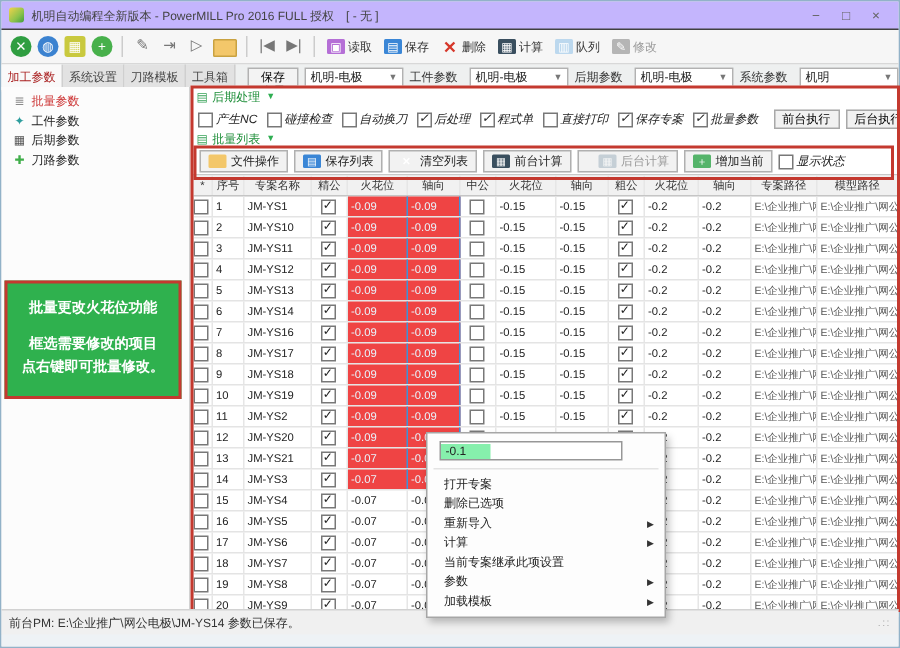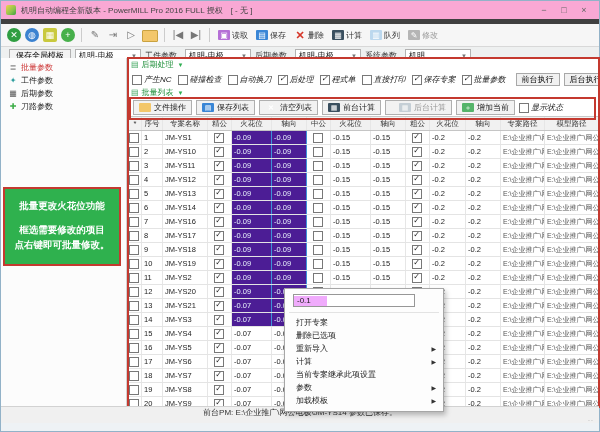--- a/index.html
+++ b/index.html
@@ -1,20 +1,20 @@
 <!DOCTYPE html>
 <html><head>
 <meta charset="utf-8">
 <style>
   html,body{margin:0;padding:0;background:#d7e2ea;}
   body{width:600px;height:432px;overflow:hidden;font-family:"Liberation Sans",sans-serif;}
   .window{position:relative;width:598px;height:430px;border:1px solid #92b2c8;background:#f0f0f0;font-size:8px;color:#222;}
 
   
-  .titlebar{height:18px;background:#f9a8d4;display:flex;align-items:center;padding:0 5px;border-bottom:5px solid #404040;}
+  .titlebar{height:18px;background:#c4b5fd;display:flex;align-items:center;padding:0 5px;border-bottom:1px solid #404040;}
   .app-icon{width:10px;height:10px;border-radius:2px;background:linear-gradient(135deg,#f2d24b 0%,#8cc34b 60%,#3f9e3f 100%);margin-right:5px;flex:none;}
   .title{font-size:8px;color:#444;white-space:nowrap;}
   .win-controls{margin-left:auto;display:flex;}
   .win-controls span{width:20px;text-align:center;color:#666;font-size:9px;line-height:16px;cursor:default;}
 
   
   .toolbar{height:22px;display:flex;align-items:center;background:#f6f6f6;border-bottom:1px solid #d8d8d8;padding:0 4px;}
   .tbicon{width:14px;height:14px;margin:0 2px;display:flex;align-items:center;justify-content:center;color:#fff;font-size:9px;line-height:1;flex:none;}
   .shape-circle{border-radius:50%;}
   .shape-square{border-radius:2px;}
@@ -63,37 +63,37 @@
 
   
   .table{position:absolute;left:127px;top:115px;width:469px;background:#fff;border:1px solid #c8c8c8;}
   .trow{display:grid;grid-template-columns:13px 21px 45px 24px 40px 35px 24px 40px 35px 24px 36px 35px 44px 1fr;height:13px;border-bottom:1px solid #e4e4e4;}
   .trow:last-child{border-bottom:none;}
   .thead{background:#f1f1f1;border-bottom:1px solid #c5c5c5;color:#333;}
   .tcell{display:flex;align-items:center;padding:0 2px;border-right:1px solid #e6e6e6;overflow:hidden;white-space:nowrap;font-size:7.5px;height:13px;box-sizing:border-box;}
   .tcell:last-child{border-right:none;}
   .thead .tcell{justify-content:center;padding:0 1px;}
   .ccenter{justify-content:center;}
-  .selcell{background:#4c1d95;color:#e8f3fc;border-right-color:#3d92d8;}
+  .selcell{background:#ef4444;color:#e8f3fc;border-right-color:#3d92d8;}
   .pathcell{color:#555;font-size:7px;}
 
   
   .red-big{position:absolute;left:126px;top:56px;width:469px;height:347px;border:2px solid #c4392f;pointer-events:none;}
   .red-inner{position:absolute;left:128px;top:96px;width:463px;height:19px;border:2px solid #c4392f;pointer-events:none;}
 
   
   .ctx{position:absolute;left:283px;top:287px;width:158px;background:#fdfdfd;border:1px solid #a6a6a6;box-shadow:2px 3px 5px rgba(0,0,0,.25);padding:3px 0 4px;z-index:20;}
   .ctx-input{margin:2px 0 5px 8px;border:1px solid #979797;background:#fff;height:11px;width:120px;display:flex;align-items:center;}
-  .ctx-input span{background:#f0abfc;padding:0 16px 0 3px;font-size:8px;line-height:10px;}
+  .ctx-input span{background:#86efac;padding:0 16px 0 3px;font-size:8px;line-height:10px;}
   .ctx-sep{height:1px;background:#e3e3e3;margin:2px 4px 3px;}
   .ctx-item{height:13px;display:flex;align-items:center;padding:0 16px 0 11px;position:relative;color:#222;}
   .ctx-item .sub{position:absolute;right:7px;font-size:6px;color:#333;}
 
   
-  .statusbar{position:absolute;left:0;top:405px;width:598px;height:17px;background:#f0f0f0;border-top:1px solid #d2d2d2;display:flex;align-items:center;padding:0 5px;box-sizing:border-box;color:#333;flex-direction:column;}
+  .statusbar{position:absolute;left:0;top:405px;width:598px;height:17px;background:#f0f0f0;border-top:1px solid #d2d2d2;display:flex;align-items:center;padding:0 5px;box-sizing:border-box;color:#333;}
   .grip{margin-left:auto;color:#aaa;font-size:7px;letter-spacing:1px;}
   .framefill{position:absolute;left:0;top:422px;width:598px;height:8px;background:#eef2f5;}
 </style>
 </head>
 <body>
 
 <div class="window">
 
   <div class="titlebar">
     <span class="app-icon"></span>
@@ -139,20 +139,26 @@
         <span class="mini" style="background: rgb(188, 216, 238);">▥</span>
         <span>队列</span>
       </span>
       <span class="tbbtn grayed">
         <span class="mini" style="background: rgb(181, 181, 181);">✎</span>
         <span>修改</span>
       </span>
     </div>
 
   <div class="parambar">
+    <div class="tabs" id="tabs">
+        <div class="tab active">加工参数</div>
+        <div class="tab">系统设置</div>
+        <div class="tab">刀路模板</div>
+        <div class="tab">工具箱</div>
+      </div>
     <button class="save-tpl">保存全局模板</button>
     <div id="combos" style="display:flex;align-items:center;">
         <span class="combo">
           <span>机明-电极</span>
           <span class="arr">▼</span>
         </span>
         <span class="grouplabel">工件参数</span>
         <span class="combo">
           <span>机明-电极</span>
           <span class="arr">▼</span>

